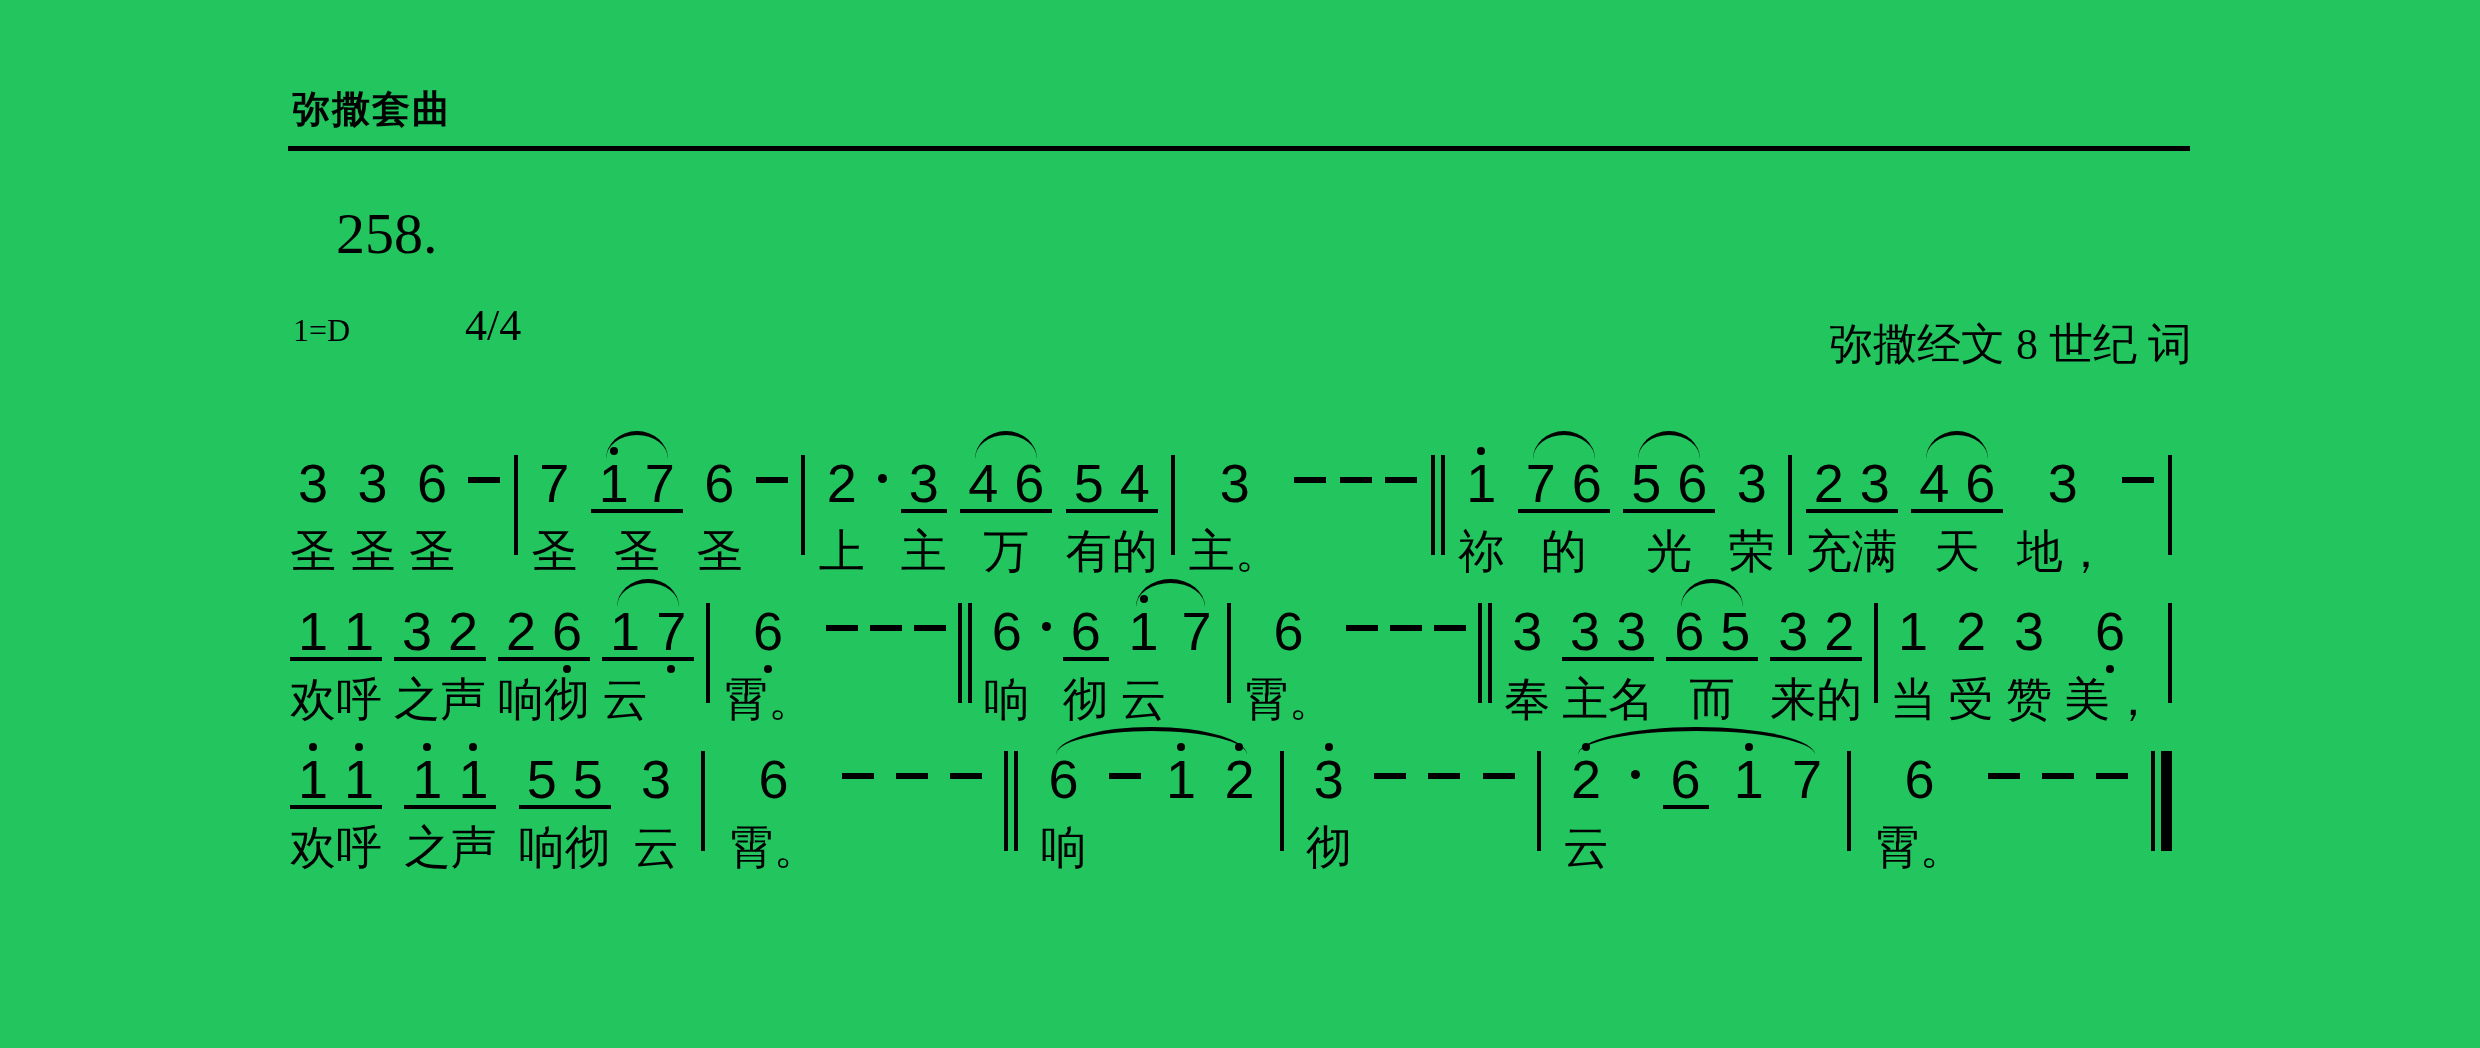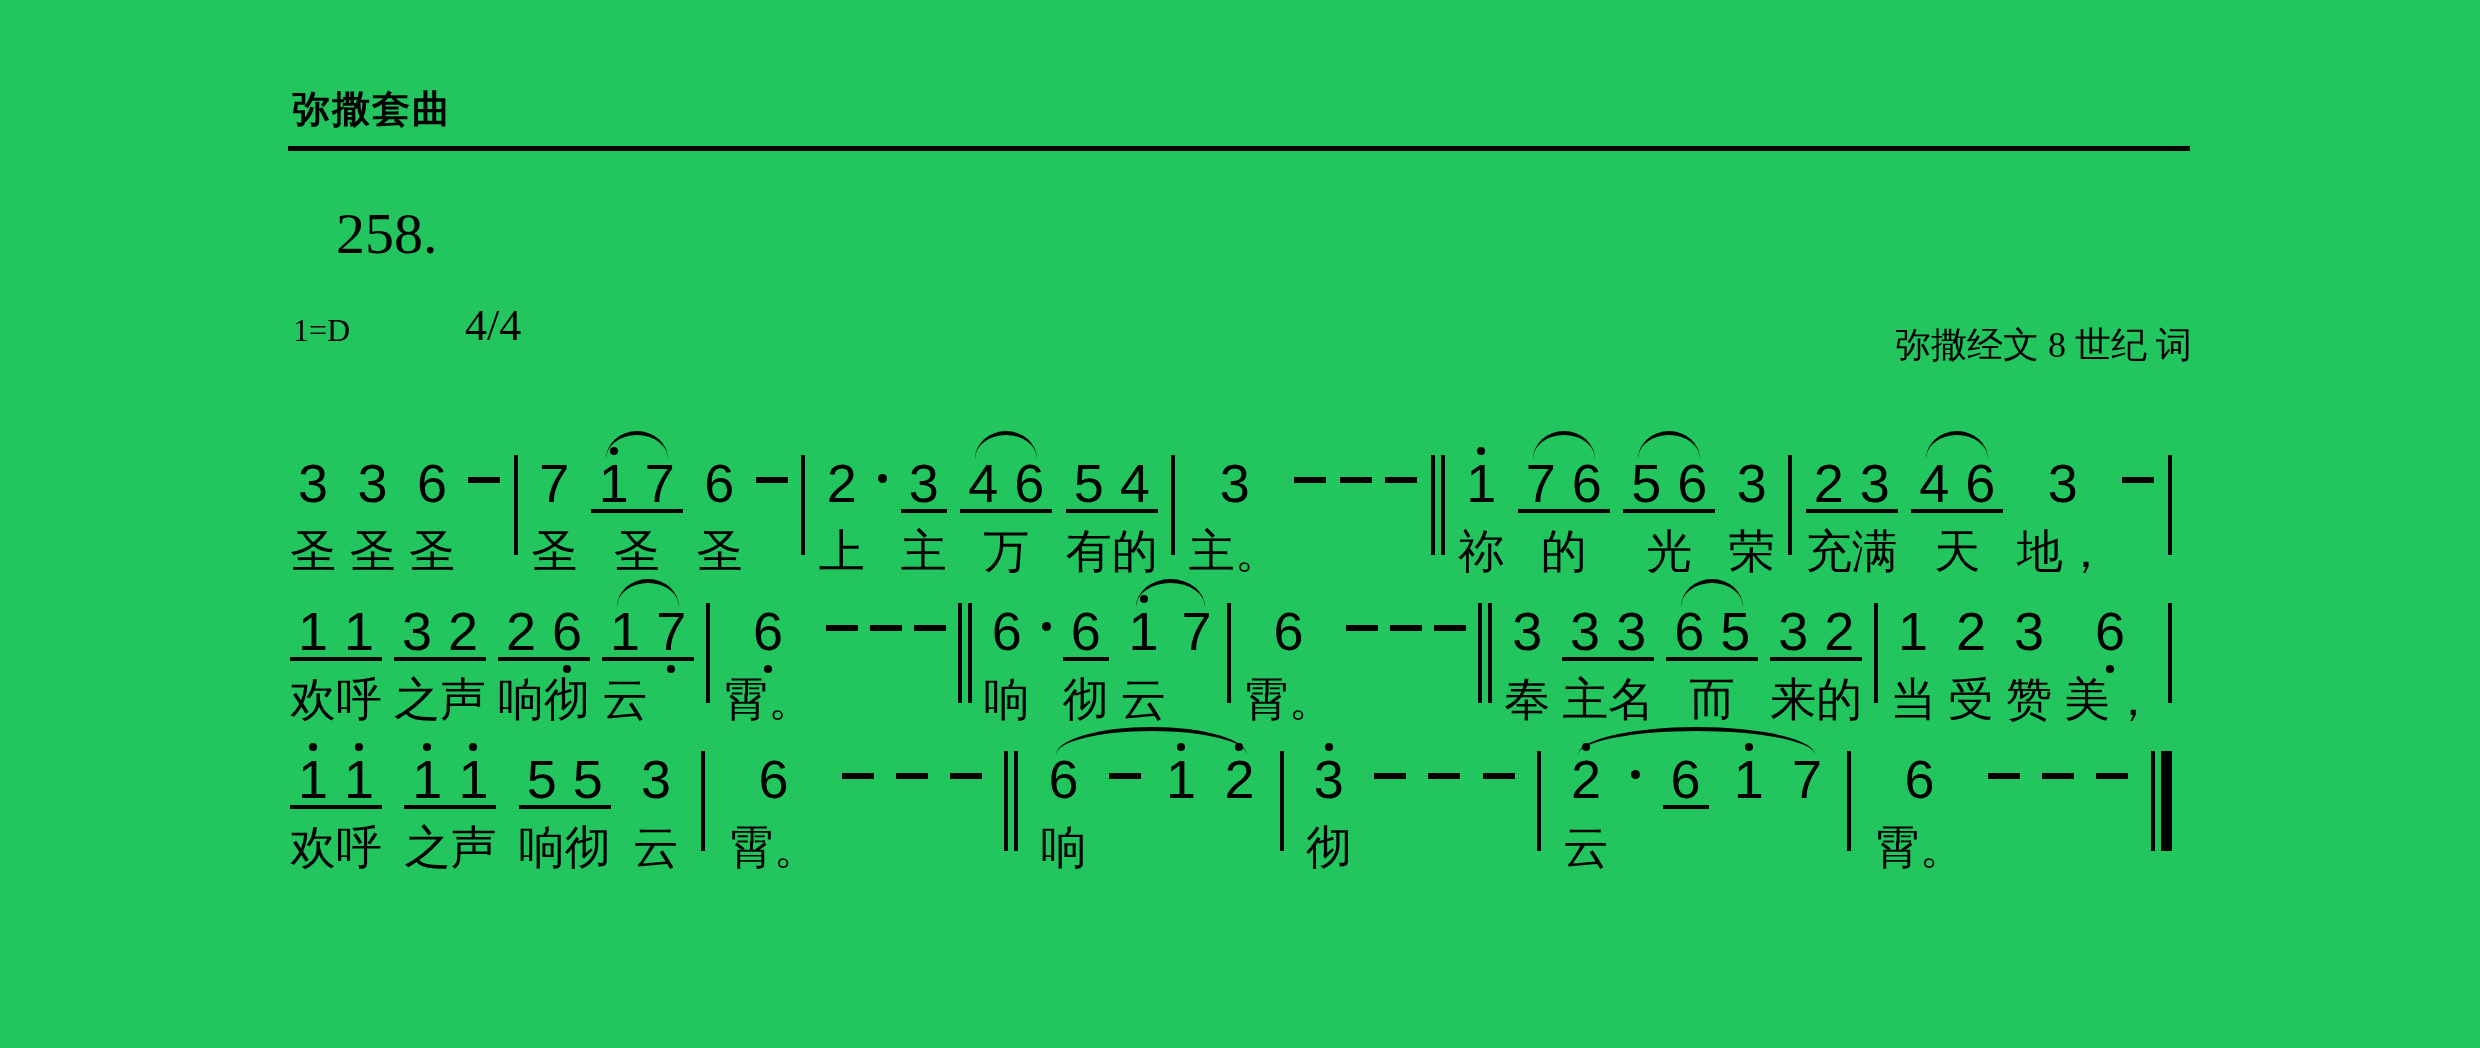--- a/index.html
+++ b/index.html
@@ -11,21 +11,21 @@
   .collection{position:absolute;left:292px;top:84px;font-size:38px;font-weight:600;
               font-family:"Liberation Sans", sans-serif;letter-spacing:2px;}
   .rule{position:absolute;left:288px;top:146px;width:1902px;height:5px;background:#000;}
 
   .song-number{position:absolute;left:304px;top:200px;font-size:58px;margin-left:32px;}
   .song-title{position:absolute;left:290px;top:194px;width:1900px;text-align:center;
               font-size:60px;font-weight:bold;margin:0;letter-spacing:6px;}
 
   .key-sig{position:absolute;left:293px;top:312px;font-size:32px;}
   .time-sig{position:absolute;left:465px;top:300px;font-size:44px;}
-  .credits{position:absolute;right:288px;top:314px;text-align:right;font-size:36px;line-height:62px;}
+  .credits{position:absolute;right:288px;top:314px;text-align:right;font-size:44px;line-height:62px;}
 
   
   .score{position:absolute;left:290px;top:443px;width:1882px;height:460px;}
   .system{display:flex;justify-content:space-between;align-items:flex-start;height:148px;}
 
   .cell{display:flex;flex-direction:column;align-items:center;}
   .nrow{height:70px;box-sizing:border-box;display:flex;align-items:flex-end;
         justify-content:center;padding-bottom:8px;}
   .nrow.under{padding-bottom:4px;border-bottom:4px solid #000;}
   .note{position:relative;display:inline-block;margin:0 3px;}

